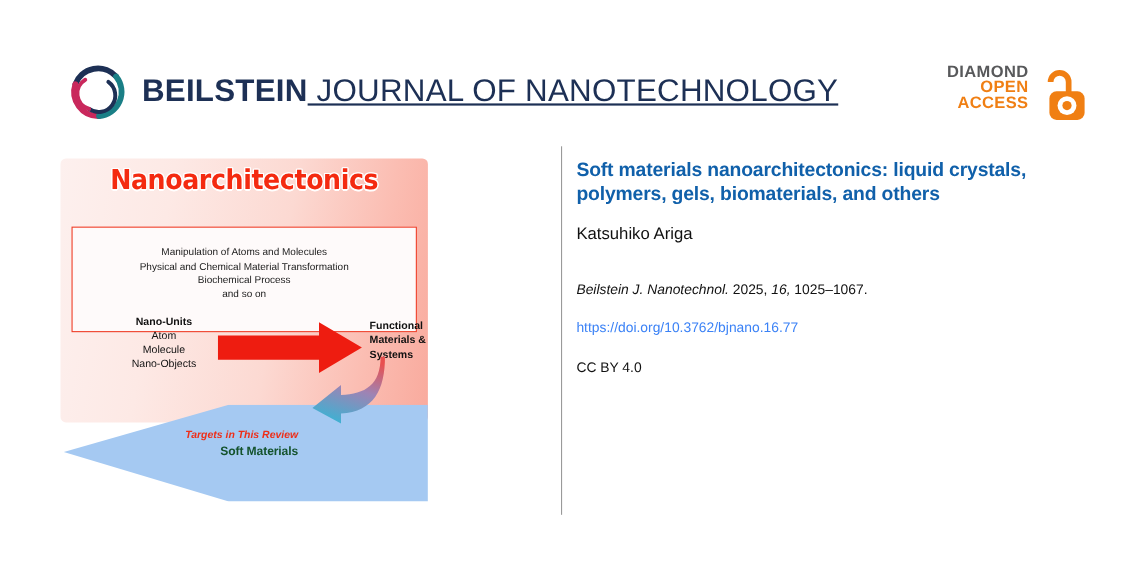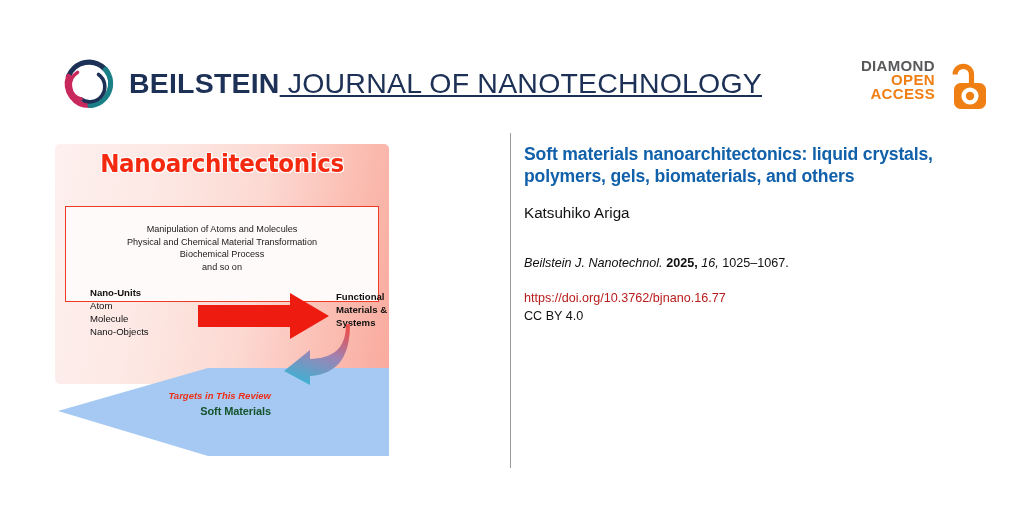--- a/index.html
+++ b/index.html
@@ -121,21 +121,21 @@
 
   #units-row {
     position: absolute;
     left: 0; top: 142px;
     width: 334px; height: 66px;
   }
   #nano-units {
     position: absolute;
     left: 35px; top: 0;
     width: 118px;
-    text-align: left;
+    text-align: center;
   }
   #nano-units .nu-head {
     font-size: 9.6px;
     font-weight: 700;
     color: #111;
     line-height: 13px;
   }
   #nano-units .nu-item {
     font-size: 9.6px;
     color: #111;
@@ -229,26 +229,26 @@
     color: #111;
     line-height: 19px;
   }
   #article-citation {
     margin: 33px 0 0 0;
     font-size: 12.6px;
     color: #111;
     line-height: 17px;
   }
   #article-citation .cit-journal { font-style: italic; }
-  #article-citation .cit-year { font-weight: 700; }
+  #article-citation .cit-year { font-weight: 400; }
   #article-citation .cit-volume { font-style: italic; }
   #article-doi {
-    margin: 17px 0 0 0;
+    margin: 17px 0 18px 0;
     font-size: 12.6px;
-    color: #b91c1c;
+    color: #3b82f6;
     line-height: 18.5px;
   }
   #article-license {
     margin: 0;
     font-size: 12.6px;
     color: #111;
     line-height: 18.5px;
   }
 </style>
 </head>

